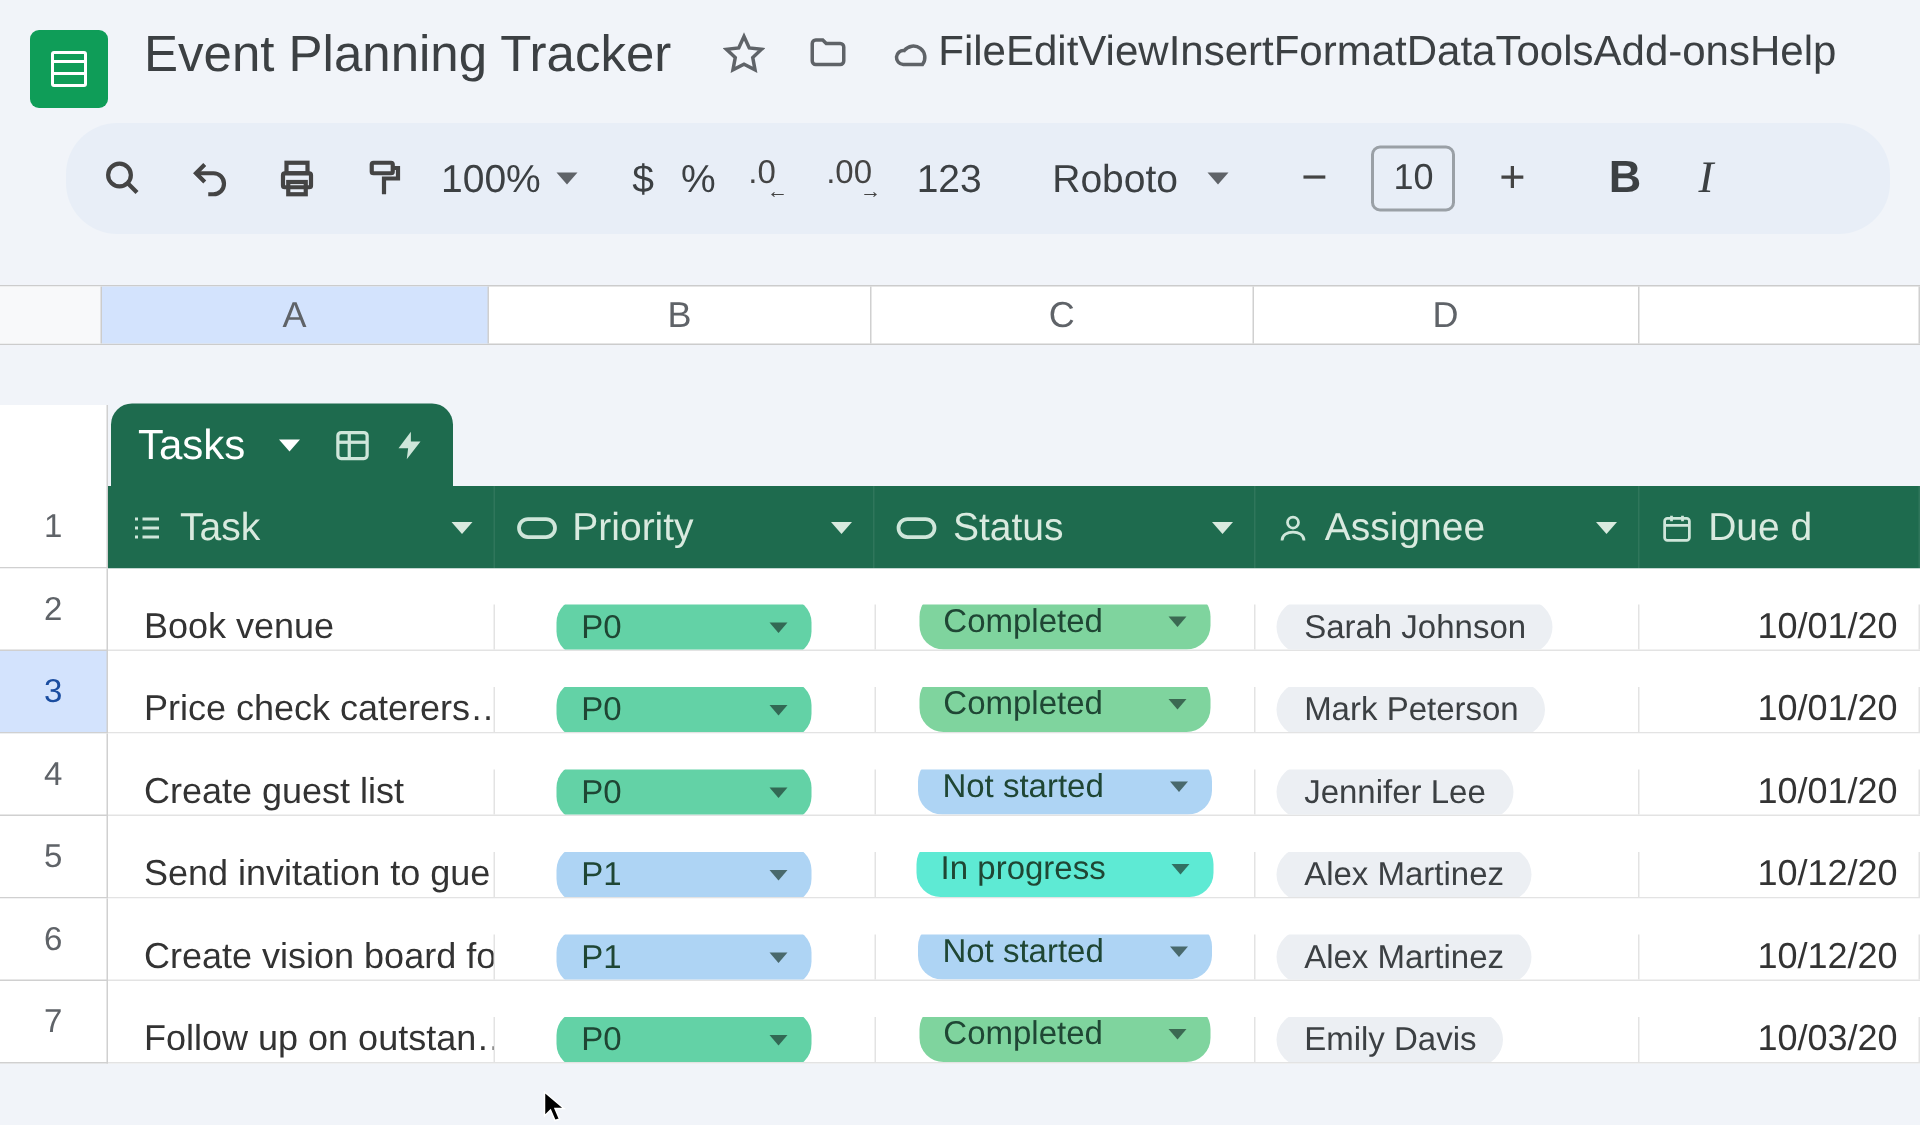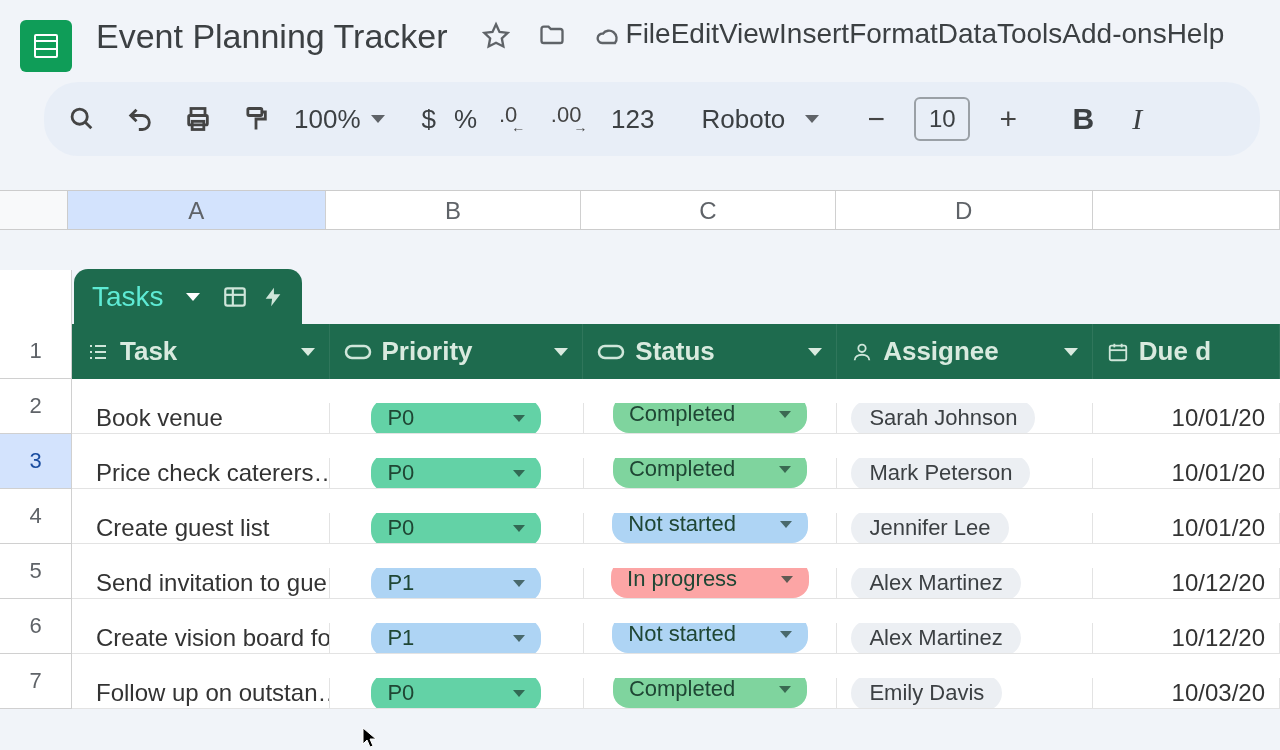--- a/index.html
+++ b/index.html
@@ -124,21 +124,21 @@
     top: 39px;
     background: #1e6b4e;
     height: 55px;
     border-radius: 14px 14px 0 0;
     display: flex;
     align-items: center;
     padding: 0 18px;
     gap: 22px;
     z-index: 3;
   }
-  .smart-tab .tname { color: #5eead4; font-size: 28px; }
+  .smart-tab .tname { color: #ffffff; font-size: 28px; }
   .smart-tab .chev-down { border-top-color: #fff; }
 
   .table-wrap { position: relative; }
   .row-nums {
     position: absolute;
     left: 0; top: 40px;
     width: 72px;
     z-index: 2;
   }
   .rnum {
@@ -161,21 +161,20 @@
     display: flex;
   }
   .hcell {
     display: flex;
     align-items: center;
     gap: 10px;
     color: #d9eadf;
     font-size: 26px;
     padding: 0 14px;
     border-right: 1px solid rgba(255,255,255,0.08);
-    font-weight: bold;
   }
   .hcell .lbl { flex: 1; }
   .hchev {
     width:0;height:0;
     border-left:7px solid transparent;
     border-right:7px solid transparent;
     border-top:8px solid #d9eadf;
   }
   .wA { width: 276px; } .wB { width: 272px; } .wC { width: 272px; } .wD { width: 274px; } .wE { width: 200px; }
 
@@ -214,21 +213,21 @@
   .pill .pchev {
     width:0;height:0;
     border-left:6px solid transparent;
     border-right:6px solid transparent;
     border-top:7px solid rgba(30,60,50,.7);
   }
   .pill.p0 { background: #63d2a6; }
   .pill.p1 { background: #aed4f4; }
   .pill.completed { background: #7fd49e; }
   .pill.notstarted { background: #aed4f4; }
-  .pill.inprogress { background: #fca5a5; }
+  .pill.inprogress { background: #5eead4; }
   .chip {
     background: #eceff3;
     border-radius: 18px;
     height: 36px;
     padding: 0 18px;
     display: inline-flex; align-items: center;
     font-size: 22px; color:#3c4043;
   }
   .cursor {
     position: absolute;

